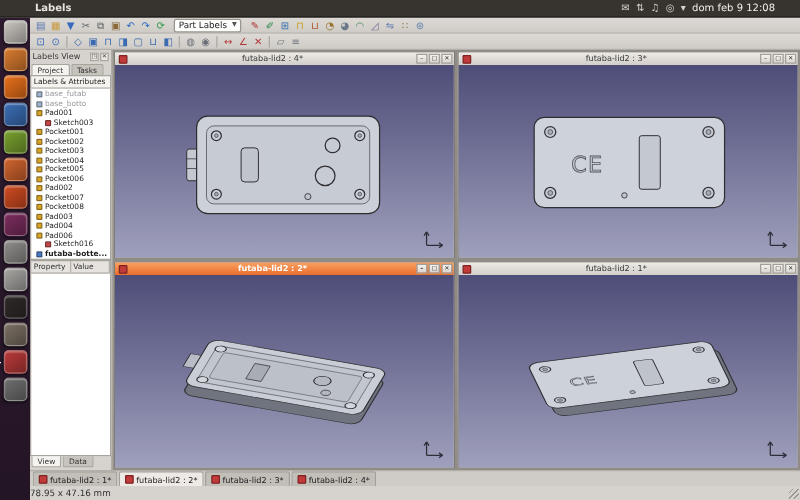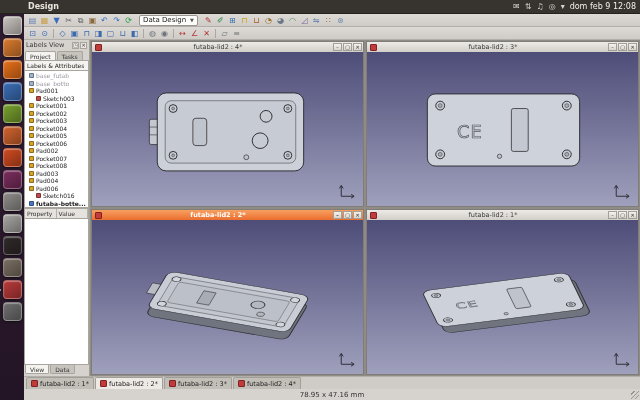--- a/index.html
+++ b/index.html
@@ -57,37 +57,37 @@
   .wtitle .txt{flex:1;text-align:center;white-space:nowrap;overflow:hidden}
   .wbtn{width:9px;height:8px;border:1px solid #a29e98;background:linear-gradient(#f4f2ee,#d8d4ce);font-size:5px;line-height:6px;text-align:center;margin-left:1px;color:#333;flex:0 0 auto}
   .viewport{flex:1;background:linear-gradient(#4d4d78 0%,#7a7a9e 55%,#9fa0bc 100%);position:relative;min-height:0}
   .vp-svg{position:absolute;left:0;top:0;width:100%;height:100%}
 
   
   .doc-tabbar{height:13px;background:#cfcbc6;border-top:1px solid #b2aea9;display:flex;align-items:flex-end;padding-left:2px;gap:1px;flex:0 0 auto}
   .dtab{display:flex;align-items:center;gap:2px;font-size:6.5px;color:#222;padding:0 4px;background:#c2beb8;border:1px solid #a29e98;border-bottom:none;border-radius:2px 2px 0 0;height:12px;white-space:nowrap}
   .dtab.active{background:#edeae6}
   .dtab-ic{width:7px;height:7px;background:#c23b3b;border:1px solid #7e2222;border-radius:1px}
-  .statusbar{height:11px;background:#d6d2cd;display:flex;align-items:center;justify-content:center;font-size:7px;color:#333;padding-right:0;flex:0 0 auto;position:relative}
+  .statusbar{height:11px;background:#d6d2cd;display:flex;align-items:center;justify-content:flex-start;font-size:7px;color:#333;padding-right:0;flex:0 0 auto;position:relative}
   .grip{position:absolute;right:1px;bottom:1px;width:8px;height:8px;background:
     repeating-linear-gradient(135deg,transparent 0 2px,#9a968f 2px 3px)}
 </style>
 </head>
 <body>
 
 <div class="topbar">
-  <span class="title">Design</span>
+  <span class="title">Labels</span>
   <div class="tray">
       <span class="tray-ic">✉</span>
       <span class="tray-ic">⇅</span>
       <span class="tray-ic">♫</span>
       <span class="tray-ic">◎</span>
       <span class="tray-ic">▾</span>
     </div>
-  <span class="clock" style="margin-right:4px">dom feb 9 12:08</span>
+  <span class="clock" style="margin-right:20px">dom feb 9 12:08</span>
 </div>
 
 <div class="launcher">
     <div class="licon" style="background: linear-gradient(145deg, rgb(200, 196, 191), rgba(0, 0, 0, 0.35)), rgb(200, 196, 191);"></div>
     <div class="licon" style="background: linear-gradient(145deg, rgb(217, 123, 47), rgba(0, 0, 0, 0.35)), rgb(217, 123, 47);"></div>
     <div class="licon" style="background: linear-gradient(145deg, rgb(232, 112, 26), rgba(0, 0, 0, 0.35)), rgb(232, 112, 26);"></div>
     <div class="licon" style="background: linear-gradient(145deg, rgb(59, 110, 181), rgba(0, 0, 0, 0.35)), rgb(59, 110, 181);"></div>
     <div class="licon" style="background: linear-gradient(145deg, rgb(120, 160, 46), rgba(0, 0, 0, 0.35)), rgb(120, 160, 46);"></div>
     <div class="licon" style="background: linear-gradient(145deg, rgb(208, 100, 46), rgba(0, 0, 0, 0.35)), rgb(208, 100, 46);"></div>
     <div class="licon" style="background: linear-gradient(145deg, rgb(207, 75, 33), rgba(0, 0, 0, 0.35)), rgb(207, 75, 33);"></div>
@@ -108,21 +108,21 @@
         <span class="tbtn" style="color: rgb(200, 154, 64);">▦</span>
         <span class="tbtn" style="color: rgb(58, 106, 192);">▼</span>
         <span class="tbtn" style="color: rgb(96, 100, 104);">✂</span>
         <span class="tbtn" style="color: rgb(96, 100, 104);">⧉</span>
         <span class="tbtn" style="color: rgb(138, 106, 58);">▣</span>
         <span class="tbtn" style="color: rgb(42, 106, 200);">↶</span>
         <span class="tbtn" style="color: rgb(42, 106, 200);">↷</span>
         <span class="tbtn" style="color: rgb(42, 154, 74);">⟳</span>
       </span>
     <div class="wb-combo">
-      <span>Data Design</span>
+      <span>Part Labels</span>
       <span class="arrow">▼</span>
     </div>
     <span style="display:flex;gap:1px">
         <span class="tbtn" style="color: rgb(176, 56, 56);">✎</span>
         <span class="tbtn" style="color: rgb(42, 138, 74);">✐</span>
         <span class="tbtn" style="color: rgb(48, 112, 176);">⊞</span>
         <span class="tbtn" style="color: rgb(200, 160, 32);">⊓</span>
         <span class="tbtn" style="color: rgb(176, 88, 40);">⊔</span>
         <span class="tbtn" style="color: rgb(152, 112, 42);">◔</span>
         <span class="tbtn" style="color: rgb(106, 120, 136);">◕</span>

